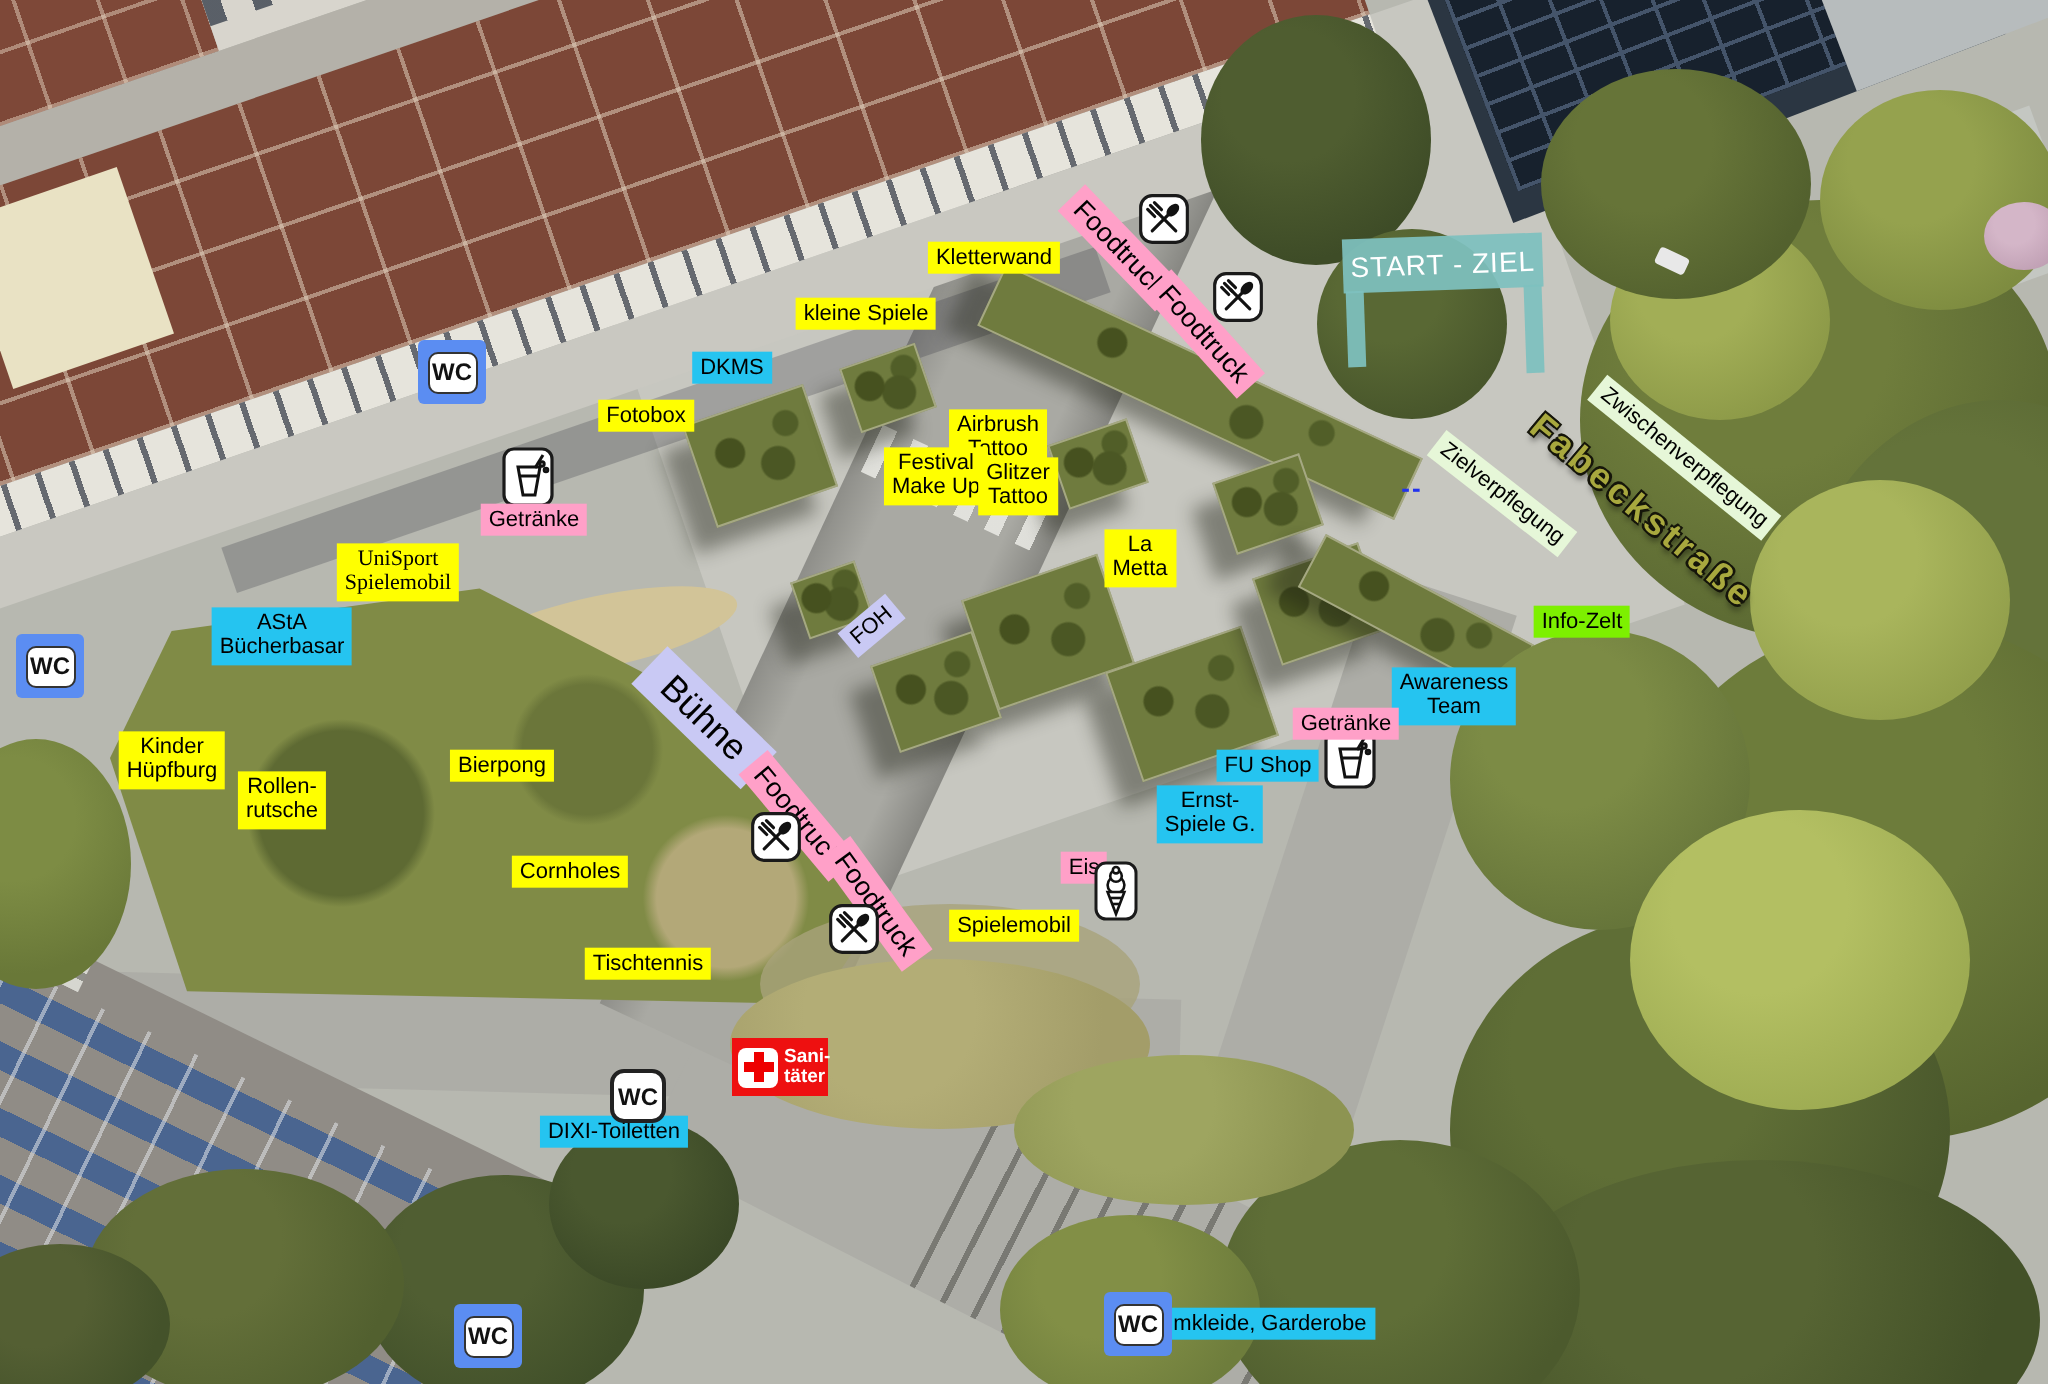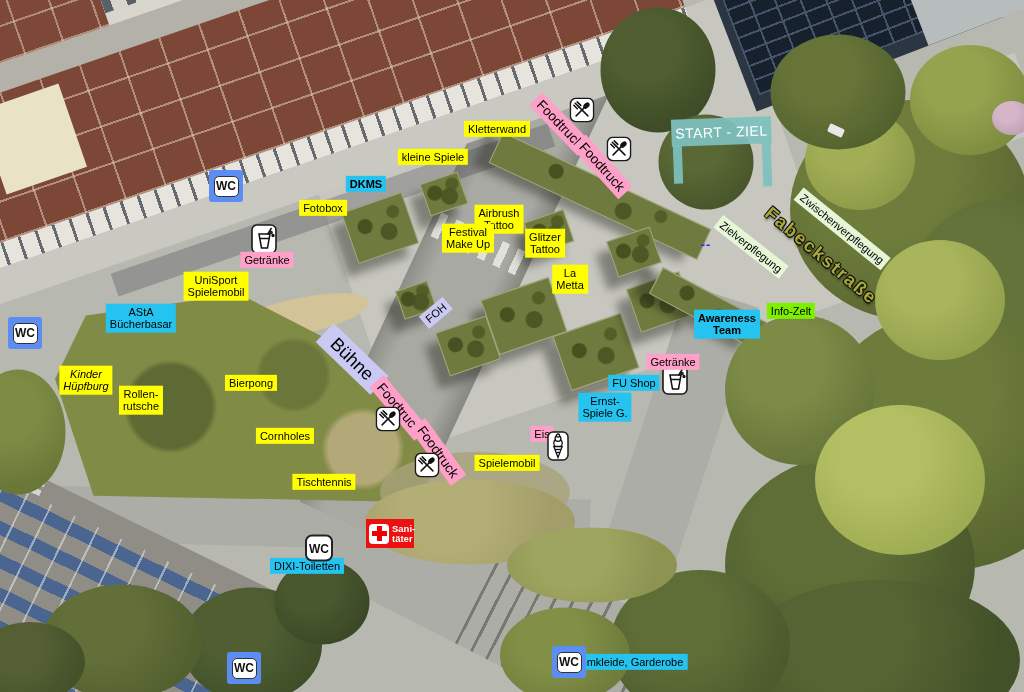--- a/index.html
+++ b/index.html
@@ -201,48 +201,48 @@
   <div id="street-label">Fabeckstraße</div>
   <div id="route-dashes">--</div>
   <div id="medic">
     <span class="medic-cross"></span>
     <span class="medic-text">Sani-
 täter</span>
   </div>
 
 <div class="lbl k-yellow" style="left: 497px; top: 129px; transform: translate(-50%, -50%) rotate(0deg);">Kletterwand</div>
     <div class="lbl k-yellow" style="left: 433px; top: 157px; transform: translate(-50%, -50%) rotate(0deg);">kleine Spiele</div>
-    <div class="lbl k-cyan" style="left: 366px; top: 184px; transform: translate(-50%, -50%) rotate(0deg); font-weight: bold;">DKMS</div>
+    <div class="lbl k-cyan" style="left: 366px; top: 184px; transform: translate(-50%, -50%) rotate(0deg);">DKMS</div>
     <div class="lbl k-yellow" style="left: 323px; top: 208px; transform: translate(-50%, -50%) rotate(0deg);">Fotobox</div>
     <div class="lbl k-pink big" style="left: 560px; top: 124px; transform: translate(-50%, -50%) rotate(46deg);">Foodtruck</div>
     <div class="lbl k-pink big" style="left: 602px; top: 167px; transform: translate(-50%, -50%) rotate(48deg);">Foodtruck</div>
     <div class="lbl k-lightgreen" style="left: 842px; top: 229px; transform: translate(-50%, -50%) rotate(39deg);">Zwischenverpflegung</div>
     <div class="lbl k-lightgreen" style="left: 751px; top: 247px; transform: translate(-50%, -50%) rotate(38deg);">Zielverpflegung</div>
     <div class="lbl k-pink" style="left: 267px; top: 260px; transform: translate(-50%, -50%) rotate(0deg);">Getränke</div>
     <div class="lbl k-yellow" style="left: 499px; top: 219px; transform: translate(-50%, -50%) rotate(0deg);">Airbrush
 Tattoo</div>
     <div class="lbl k-yellow" style="left: 468px; top: 238px; transform: translate(-50%, -50%) rotate(0deg);">Festival
 Make Up</div>
-    <div class="lbl k-yellow" style="left: 509px; top: 243px; transform: translate(-50%, -50%) rotate(0deg); margin-left: 36px;">Glitzer
+    <div class="lbl k-yellow" style="left: 509px; top: 243px; transform: translate(-50%, -50%) rotate(0deg);">Glitzer
 Tattoo</div>
     <div class="lbl k-yellow" style="left: 570px; top: 279px; transform: translate(-50%, -50%) rotate(0deg);">La
 Metta</div>
     <div class="lbl k-lavender" style="left: 436px; top: 313px; transform: translate(-50%, -50%) rotate(-40deg);">FOH</div>
-    <div class="lbl k-yellow" style="left: 216px; top: 286px; transform: translate(-50%, -50%) rotate(0deg);">UniSport
+    <div class="lbl k-yellow" style="left: 199px; top: 286px; transform: translate(-50%, -50%) rotate(0deg); font-family: Liberation Serif, serif;">UniSport
 Spielemobil</div>
     <div class="lbl k-cyan" style="left: 141px; top: 318px; transform: translate(-50%, -50%) rotate(0deg);">AStA
 Bücherbasar</div>
     <div class="lbl k-green" style="left: 791px; top: 311px; transform: translate(-50%, -50%) rotate(0deg);">Info-Zelt</div>
-    <div class="lbl k-cyan" style="left: 727px; top: 324px; transform: translate(-50%, -50%) rotate(0deg); font-weight: bold;">Awareness
+    <div class="lbl k-cyan" style="left: 727px; top: 348px; transform: translate(-50%, -50%) rotate(0deg);">Awareness
 Team</div>
     <div class="lbl k-pink" style="left: 673px; top: 362px; transform: translate(-50%, -50%) rotate(0deg);">Getränke</div>
     <div class="lbl k-cyan" style="left: 634px; top: 383px; transform: translate(-50%, -50%) rotate(0deg);">FU Shop</div>
     <div class="lbl k-cyan" style="left: 605px; top: 407px; transform: translate(-50%, -50%) rotate(0deg);">Ernst-
 Spiele G.</div>
-    <div class="lbl k-yellow" style="left: 86px; top: 380px; transform: translate(-50%, -50%) rotate(0deg); font-style: italic;">Kinder
+    <div class="lbl k-yellow" style="left: 86px; top: 380px; transform: translate(-50%, -50%) rotate(0deg);">Kinder
 Hüpfburg</div>
     <div class="lbl k-yellow" style="left: 141px; top: 400px; transform: translate(-50%, -50%) rotate(0deg);">Rollen-
 rutsche</div>
     <div class="lbl k-lavender buehne" style="left: 352px; top: 359px; transform: translate(-50%, -50%) rotate(44deg);">Bühne</div>
     <div class="lbl k-yellow" style="left: 251px; top: 383px; transform: translate(-50%, -50%) rotate(0deg);">Bierpong</div>
     <div class="lbl k-pink big" style="left: 399px; top: 408px; transform: translate(-50%, -50%) rotate(50deg);">Foodtruck</div>
     <div class="lbl k-pink big" style="left: 438px; top: 452px; transform: translate(-50%, -50%) rotate(54deg);">Foodtruck</div>
     <div class="lbl k-yellow" style="left: 285px; top: 436px; transform: translate(-50%, -50%) rotate(0deg);">Cornholes</div>
     <div class="lbl k-pink" style="left: 542px; top: 434px; transform: translate(-50%, -50%) rotate(0deg);">Eis</div>
     <div class="lbl k-yellow" style="left: 507px; top: 463px; transform: translate(-50%, -50%) rotate(0deg);">Spielemobil</div>

